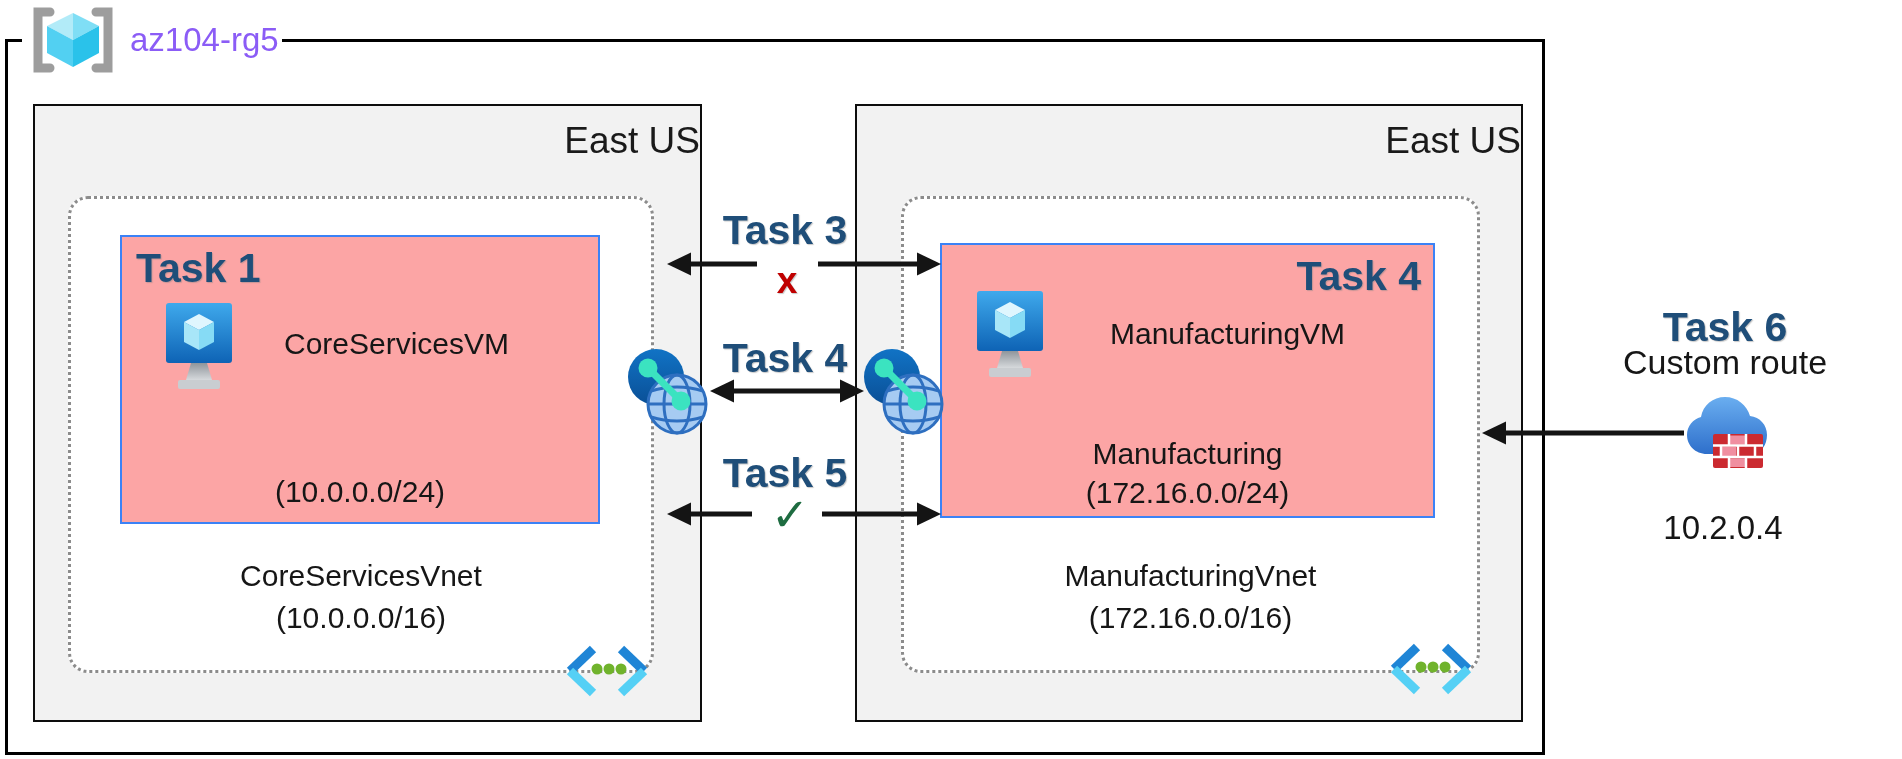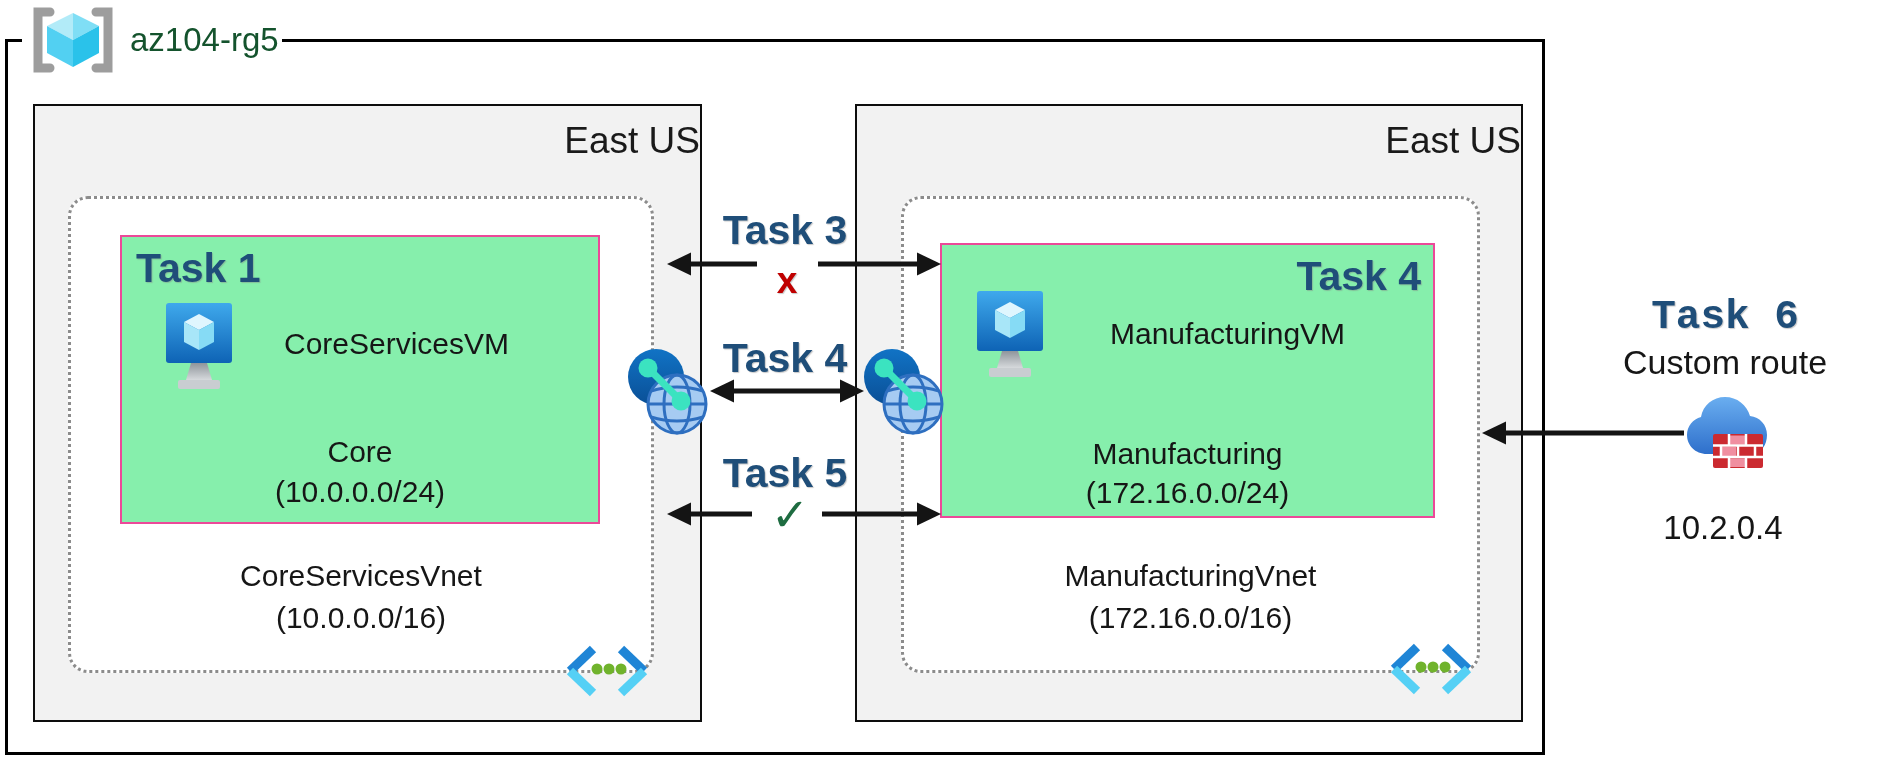--- a/index.html
+++ b/index.html
@@ -6,35 +6,35 @@
   .canvas{
     position:relative;width:1902px;height:759px;background:#fff;overflow:hidden;
     font-family:"Liberation Sans","DejaVu Sans",sans-serif;color:#111;
   }
   .abs{position:absolute;}
 
   
   .rg-box{left:5px;top:39px;width:1540px;height:716px;border:3px solid #000;box-sizing:border-box;z-index:1;}
   .rg-mask{left:22px;top:36px;width:260px;height:10px;background:#fff;z-index:2;}
   .rg-icon{left:26px;top:6px;width:94px;height:68px;z-index:3;}
-  .rg-label{left:130px;top:20px;font-size:33px;line-height:40px;color:#14532d;z-index:3;white-space:nowrap;}
+  .rg-label{left:130px;top:20px;font-size:33px;line-height:40px;color:#8b5cf6;z-index:3;white-space:nowrap;}
 
   
   .region{background:#f2f2f2;border:2px solid #0d0d0d;box-sizing:border-box;z-index:4;}
   .region-left{left:33px;top:104px;width:669px;height:618px;}
   .region-right{left:855px;top:104px;width:668px;height:618px;}
   .region-title{left:0;top:14px;width:100%;text-align:right;font-size:37px;font-weight:400;color:#1a1a1a;z-index:5;}
 
   
   .vnet{background:#fff;border:3px dotted #8c8c8c;border-radius:20px;box-sizing:border-box;z-index:6;}
   .vnet-left{left:68px;top:196px;width:586px;height:477px;}
   .vnet-right{left:901px;top:196px;width:579px;height:477px;}
 
   
-  .subnet{background:#86efac;border:2px solid #ec4899;box-sizing:border-box;z-index:8;}
+  .subnet{background:#fca5a5;border:2px solid #3b82f6;box-sizing:border-box;z-index:8;}
   .subnet-left{left:120px;top:235px;width:480px;height:289px;}
   .subnet-right{left:940px;top:243px;width:495px;height:275px;}
 
   .task-label{font-size:41px;font-weight:bold;color:#1f4e79;white-space:nowrap;
     text-shadow:1px 1px 1px rgba(130,130,130,.45);z-index:12;}
   .name-text{font-size:30px;color:#161616;white-space:nowrap;z-index:12;}
   .center-text{text-align:center;left:0;width:100%;}
   .mid-label{transform:translateX(-50%);}
 
   .vm-icon{z-index:12;}
@@ -98,21 +98,20 @@
         </linearGradient>
       </defs>
       <rect x="0" y="0" width="66" height="60" rx="3" fill="url(#scr1)"></rect>
       <polygon points="33,11 48,19 33,27 18,19" fill="#dff6fe"></polygon>
       <polygon points="18,19 33,27 33,47 18,39" fill="#a8e6f8"></polygon>
       <polygon points="48,19 33,27 33,47 48,39" fill="#86dbf5"></polygon>
       <polygon points="25,60 41,60 46,77 20,77" fill="url(#stand1)"></polygon>
       <rect x="12" y="77" width="42" height="9" rx="2" fill="#c9cdd1"></rect>
     </svg>
     <div class="abs name-text" style="left:162px;top:90px;">CoreServicesVM</div>
-    <div class="abs name-text center-text" style="top:198px;">Core</div>
     <div class="abs name-text center-text" style="top:238px;">(10.0.0.0/24)</div>
   </div>
 
   <div class="abs subnet subnet-right">
     <div class="abs task-label" style="right:12px;top:8px;">Task 4</div>
     <svg class="abs vm-icon" style="left:35px;top:46px;width:66px;height:96px;" viewBox="0 0 66 96">
       <defs>
         <linearGradient id="scr2" x1="0" y1="0" x2="0" y2="1">
           <stop offset="0" stop-color="#3fa9ec"></stop>
             <stop offset="1" stop-color="#0e63b5"></stop>
@@ -187,21 +186,21 @@
     <circle cx="20" cy="20" r="9.5" fill="#3be3c0"></circle>
     <circle cx="53" cy="53" r="9.5" fill="#3be3c0"></circle>
   </svg>
 
   <div class="abs task-label mid-label" style="left:785px;top:207px;">Task 3</div>
   <div class="abs x-mark mid-label" style="left:787px;top:260px;">x</div>
   <div class="abs task-label mid-label" style="left:785px;top:335px;">Task 4</div>
   <div class="abs task-label mid-label" style="left:785px;top:450px;">Task 5</div>
   <div class="abs check-mark mid-label" style="left:790px;top:488px;">✓</div>
 
-  <div class="abs task-label mid-label" style="left:1725px;top:294px;font-family:Liberation Mono, monospace;">Task 6</div>
+  <div class="abs task-label mid-label" style="left:1725px;top:304px;">Task 6</div>
   <div class="abs name-text mid-label" style="left:1725px;top:343px;font-size:34px;">Custom route</div>
   <svg class="abs cloud-icon" style="left:1677px;top:390px;" viewBox="0 0 100 84">
     <defs>
       <linearGradient id="cld" x1="0" y1="0" x2="0" y2="1">
         <stop offset="0" stop-color="#6aaef0"></stop>
           <stop offset="1" stop-color="#2e6fcb"></stop>
       </linearGradient>
     </defs>
     <path d="M78,64 H30 C18,64 10,55 10,45 C10,36 16,29 24,27 C26,15 36,7 48,7 C60,7 70,15 73,26 C83,27 90,35 90,45 C90,55 84,62 78,64 Z" fill="url(#cld)"></path>
     <rect x="36" y="44" width="50" height="34" rx="2" fill="#cb2a30"></rect>

